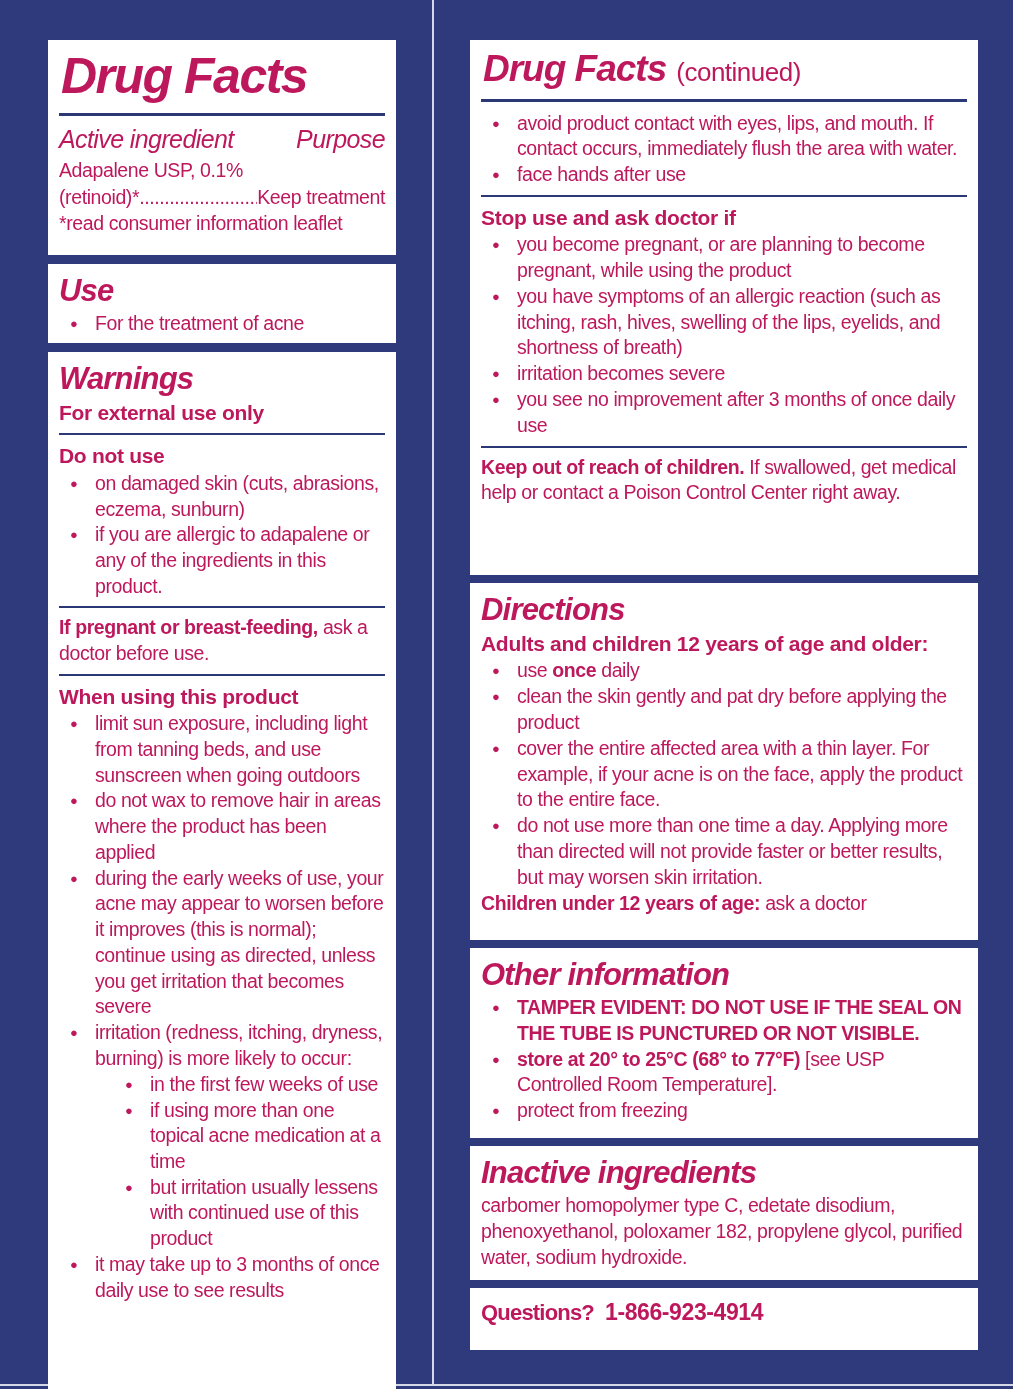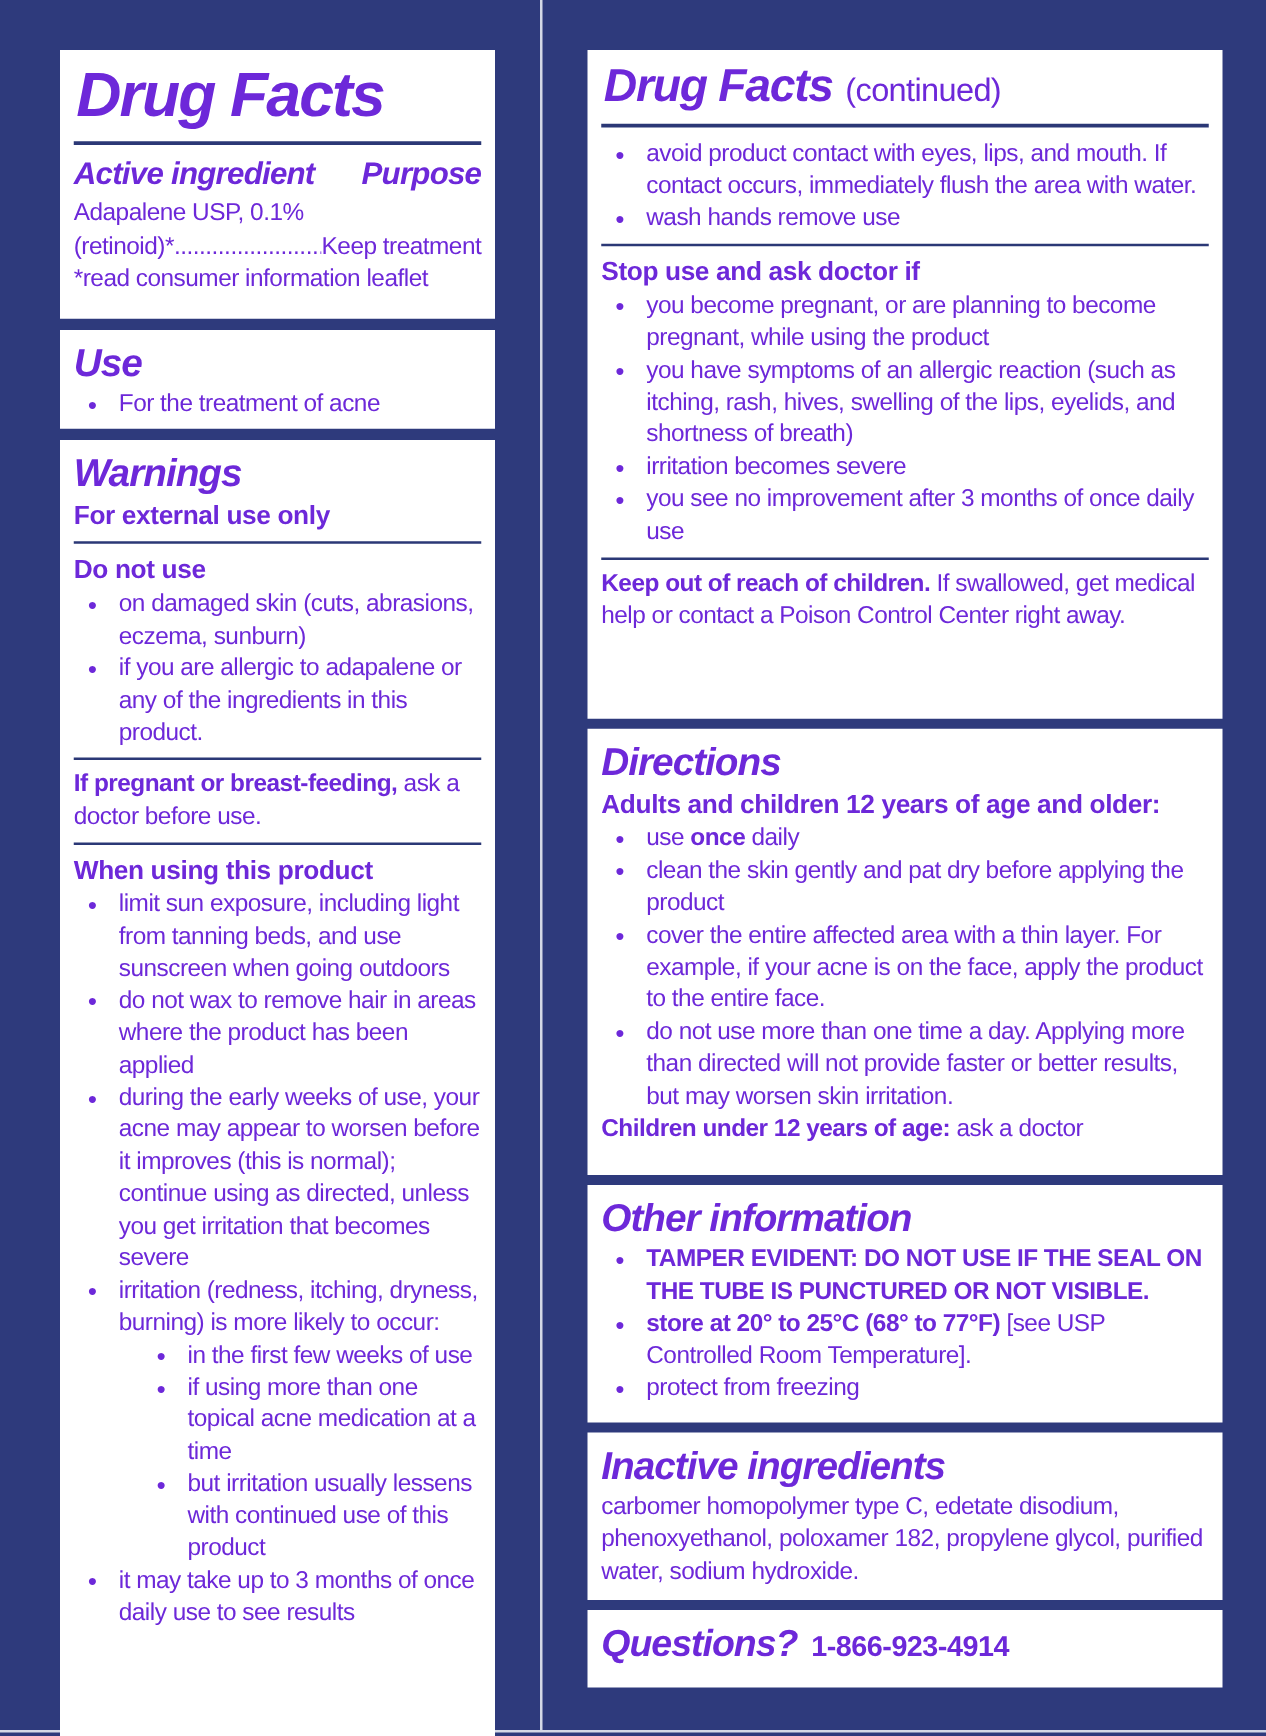--- a/index.html
+++ b/index.html
@@ -1,21 +1,21 @@
 <!DOCTYPE html>
 <html><head>
 <meta charset="utf-8">
 <style>
   html,body{margin:0;padding:0;background:#1f2a5e;}
   .page{
     position:relative;
     width:1013px;height:1389px;
     background:#2e3a7c;
     font-family:"Liberation Sans", sans-serif;
-    color:#6d28d9;
+    color:#be185d;
     overflow:hidden;
   }
   .col{position:absolute;top:40px;display:flex;flex-direction:column;}
   .col-left{left:48px;width:348px;gap:9px;}
   .col-right{left:470px;width:508px;gap:8px;}
   .panel{background:#ffffff;padding:7px 11px 9px 11px;box-sizing:border-box;overflow:hidden;}
   .panel[data-name="drug-facts-header-panel"]{height:215px;}
   .panel[data-name="use-panel"]{height:79px;}
   .panel[data-name="warnings-panel"]{height:1153px;position:relative;}
   .panel[data-name="drug-facts-continued-panel"]{min-height:535px;}
@@ -26,21 +26,21 @@
 
   .drug-title{display:flex;align-items:baseline;gap:10px;margin:2px 0 0 2px;}
   .dt-main{font-size:50px;font-weight:bold;font-style:italic;letter-spacing:-1.5px;line-height:1.1;}
   .dt-main.small{font-size:37px;letter-spacing:-1px;}
   .dt-suffix{font-size:26px;font-weight:normal;letter-spacing:-0.5px;}
 
   .rule{height:2px;background:#2b3876;margin:7px 0;}
   .rule.thick{height:3px;margin:9px 0 9px;}
 
   .twocol{display:flex;justify-content:space-between;align-items:baseline;
-          font-size:25px;font-weight:bold;font-style:italic;letter-spacing:-0.6px;margin:2px 0 4px;}
+          font-size:25px;font-weight:normal;font-style:italic;letter-spacing:-0.6px;margin:2px 0 4px;}
 
   .section-heading{font-size:31px;font-weight:bold;font-style:italic;letter-spacing:-0.8px;line-height:1.2;margin:1px 0 2px;}
   .sub-heading{font-size:21px;font-weight:bold;letter-spacing:-0.3px;line-height:1.3;margin:2px 0 1px;}
 
   .para,.bullets,.leader{font-size:19.5px;line-height:1.32;letter-spacing:-0.4px;}
   .para{margin:1px 0;}
   .b{font-weight:bold;}
 
   .bullets{margin:1px 0;}
   .bullet-row{display:flex;}
@@ -50,21 +50,21 @@
 
   .leader{display:flex;align-items:center;}
   .leader .dots{flex:1;overflow:hidden;white-space:nowrap;}
   .leader .l,.leader .r{white-space:nowrap;}
 
   .arrow{position:absolute;right:22px;bottom:16px;width:0;height:0;
          border-top:20px solid transparent;border-bottom:20px solid transparent;
          border-left:29px solid #2b3876;}
 
   .questions-row{display:flex;align-items:baseline;gap:11px;margin-top:4px;}
-  .q-heading{font-size:30px;font-weight:bold;font-style:italic;letter-spacing:-0.8px;}
+  .q-heading{font-size:22px;font-weight:bold;letter-spacing:-0.8px;}
   .q-phone{font-size:23px;font-weight:bold;letter-spacing:-0.4px;}
 
   .v-divider{position:absolute;left:432px;top:0;width:2px;height:1385px;background:#d4d8e6;}
   .bottom-line{position:absolute;left:0;top:1384px;width:1013px;height:2px;background:#d4d8e6;}
 </style>
 </head>
 <body>
 
 <div class="page" data-name="drug-facts-label">
   <div class="v-divider" data-name="column-divider-line"></div>
@@ -159,21 +159,21 @@
           <span class="dt-suffix" data-name="continued-suffix">(continued)</span>
         </div>
         <div class="rule thick" data-name="separator-rule"></div>
         <div class="bullets" data-name="general-warnings-list">
           <div class="bullet-row" data-name="bullet-item">
             <span class="dot" data-name="bullet-icon">●</span>
             <span class="txt" data-name="bullet-text"><span>avoid product contact with eyes, lips, and mouth. If contact occurs, immediately flush the area with water.</span></span>
           </div>
           <div class="bullet-row" data-name="bullet-item">
             <span class="dot" data-name="bullet-icon">●</span>
-            <span class="txt" data-name="bullet-text"><span>wash hands remove use</span></span>
+            <span class="txt" data-name="bullet-text"><span>face hands after use</span></span>
           </div>
         </div>
         <div class="rule" data-name="separator-rule"></div>
         <div class="sub-heading" data-name="stop-use-subheading">Stop use and ask doctor if</div>
         <div class="bullets" data-name="stop-use-list">
           <div class="bullet-row" data-name="bullet-item">
             <span class="dot" data-name="bullet-icon">●</span>
             <span class="txt" data-name="bullet-text"><span>you become pregnant, or are planning to become pregnant, while using the product</span></span>
           </div>
           <div class="bullet-row" data-name="bullet-item">

